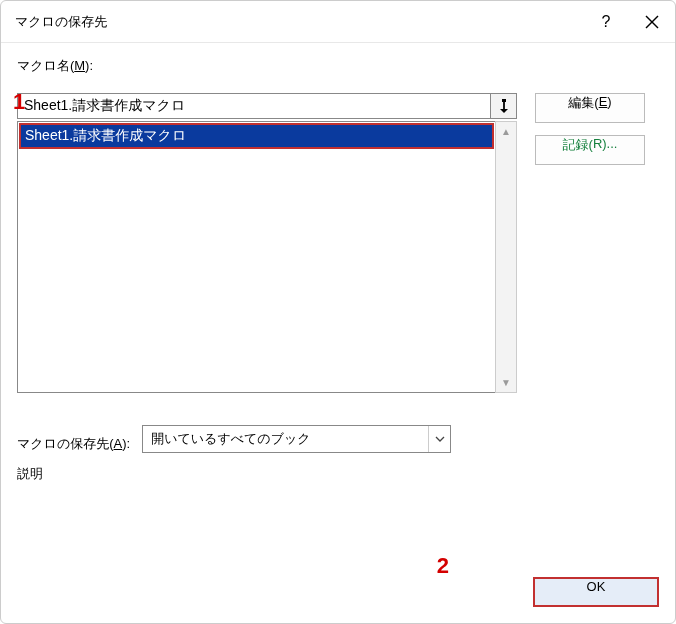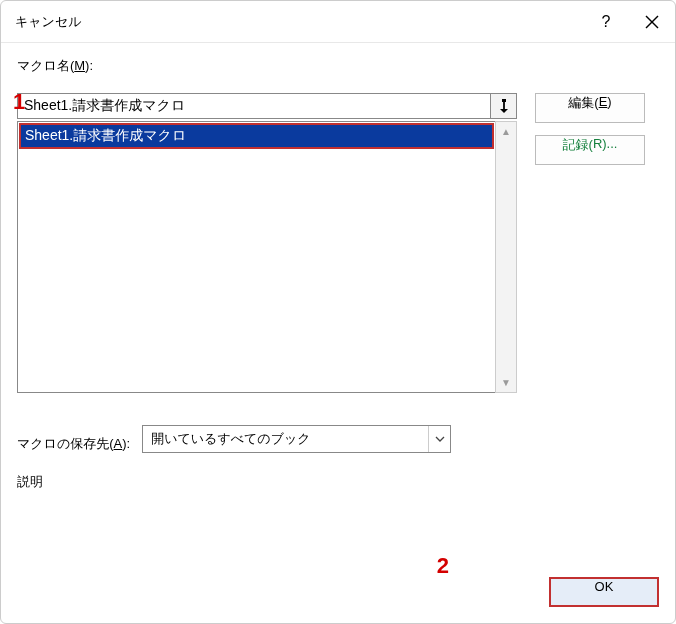--- a/index.html
+++ b/index.html
@@ -165,31 +165,31 @@
     .select-chev {
       width: 22px;
       height: 26px;
       border-left: 1px solid #ccc;
       display: flex;
       align-items: center;
       justify-content: center;
     }
     .select-chev svg { width: 10px; height: 6px; }
     .label-desc {
-      margin-top: 20px;
+      margin-top: 12px;
     }
     .footer {
       margin-top: auto;
       display: flex;
       justify-content: flex-end;
       gap: 16px;
       position: relative;
     }
     .footer .btn {
-      width: 110px;
+      width: 126px;
       height: 30px;
     }
     .btn-ok {
       border: 2px solid #c23030;
       background: #e5edf8;
     }
     .annot2 {
       position: absolute;
       right: 210px;
       bottom: 28px;
@@ -198,21 +198,21 @@
       font-size: 22px;
       font-family: Arial, sans-serif;
     }
   </style>
 </head>
 <body>
 
 <div class="dialog">
 
   <div class="titlebar">
-    <div class="titlebar-title">キャンセル</div>
+    <div class="titlebar-title">マクロの保存先</div>
     <div class="titlebar-btn">
       <span>?</span>
     </div>
     <div class="titlebar-btn titlebar-close">
       <svg viewBox="0 0 14 14">
           <line x1="1" y1="1" x2="13" y2="13" stroke="#000" stroke-width="1.4"></line>
           <line x1="13" y1="1" x2="1" y2="13" stroke="#000" stroke-width="1.4"></line>
         </svg>
     </div>
   </div>

